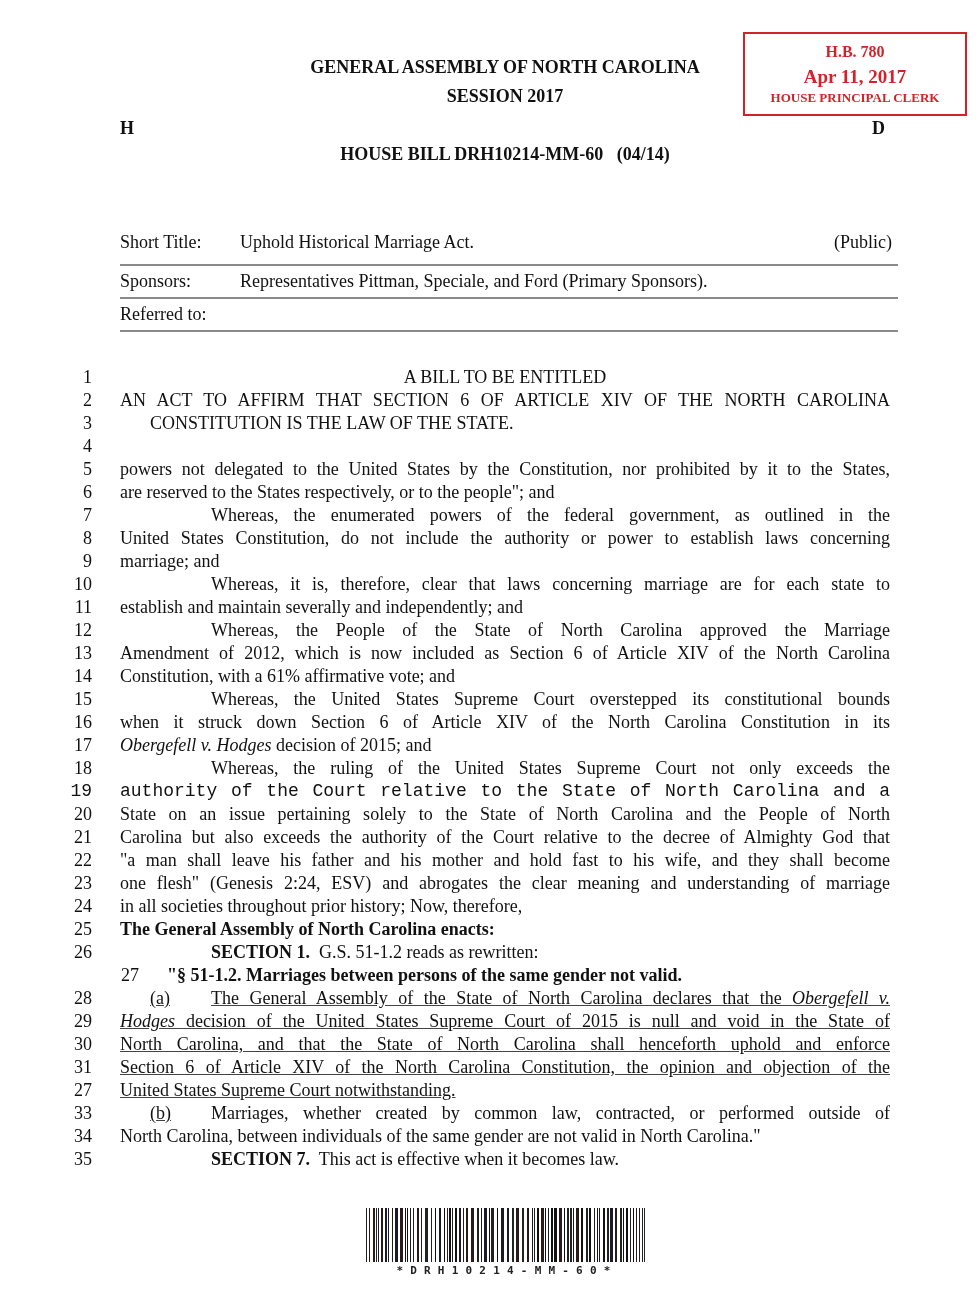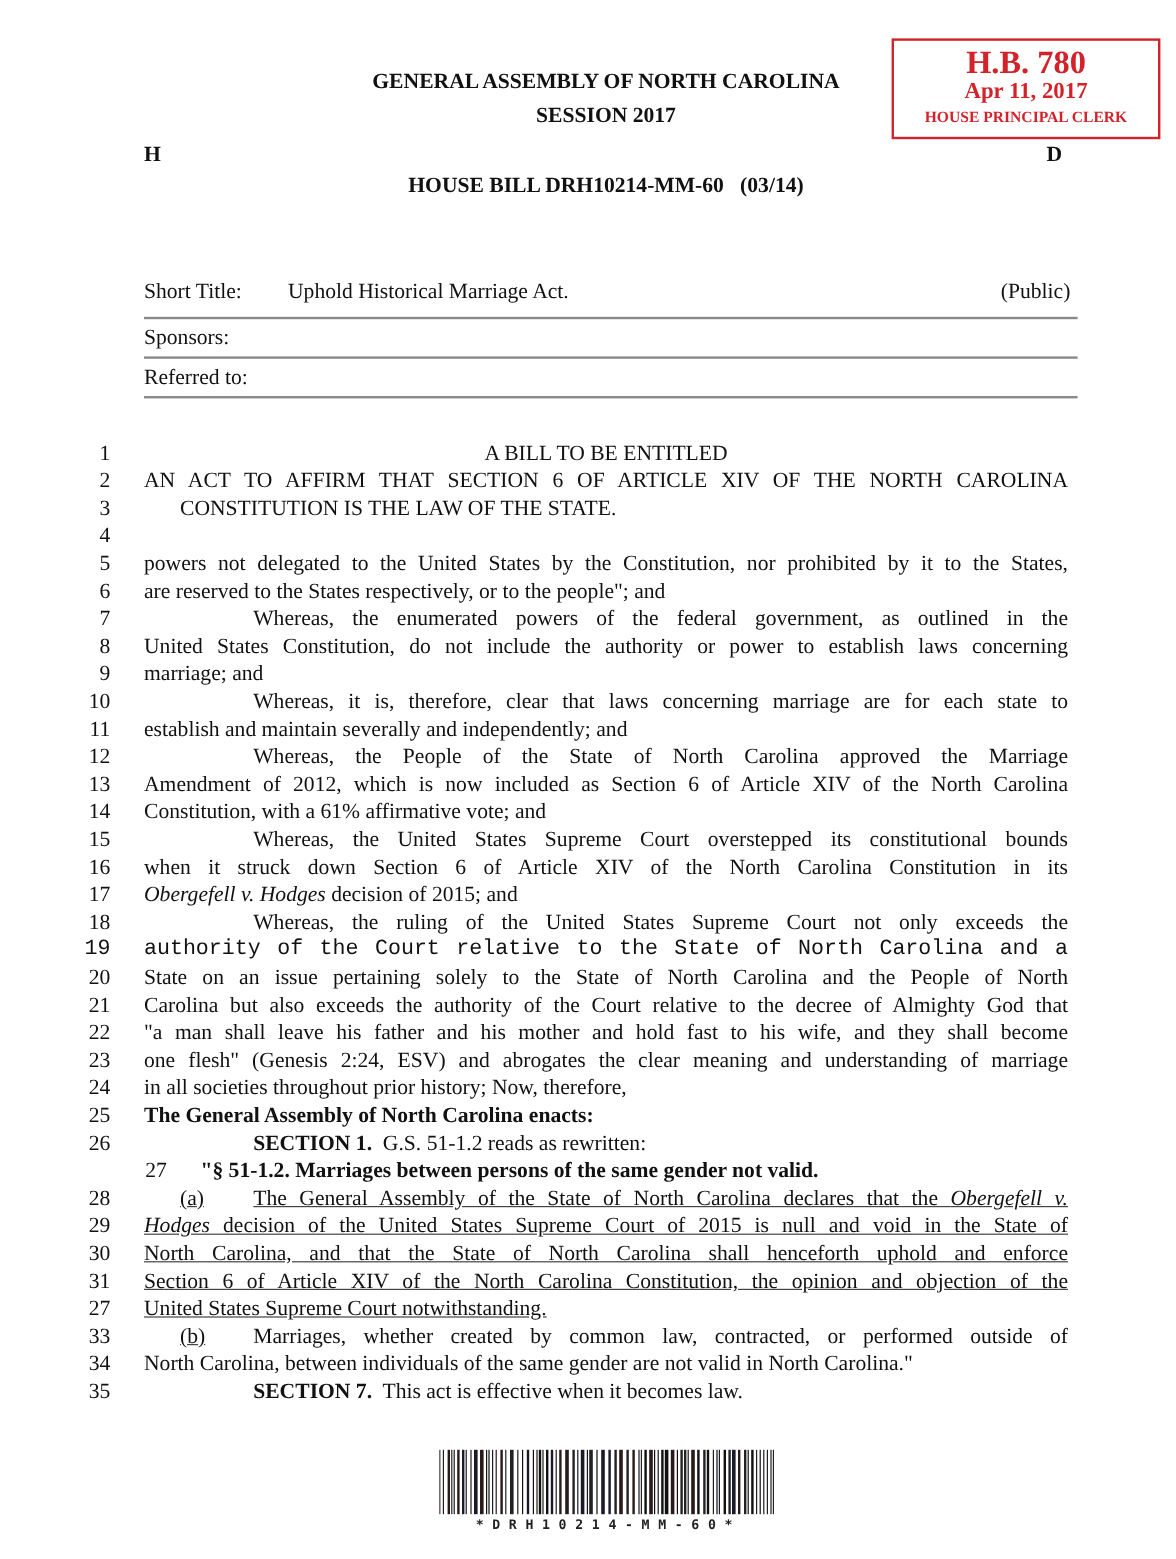--- a/index.html
+++ b/index.html
@@ -2,21 +2,21 @@
 <html><head>
 <meta charset="utf-8">
 <style>
   html, body { margin: 0; padding: 0; background: #ffffff; }
   body { width: 980px; height: 1299px; position: relative; overflow: hidden;
          font-family: "Liberation Serif", "DejaVu Serif", serif; color: #111; }
   .abs { position: absolute; }
   .hdr { font-weight: bold; font-size: 18px; text-align: center; left: 240px; width: 530px; }
   .stamp { left: 743px; top: 32px; width: 224px; height: 84px; border: 2px solid #d2232a;
            color: #d2232a; font-weight: bold; text-align: center; box-sizing: border-box; }
-  .stamp .s1 { font-size: 27px; margin-top: 5px; line-height: 26px; }
+  .stamp .s1 { font-size: 16px; margin-top: 5px; line-height: 26px; }
   .stamp .s2 { font-size: 19px; line-height: 24px; }
   .stamp .s3 { font-size: 13px; line-height: 18px; }
   .hd { font-weight: bold; font-size: 18px; }
   .meta { left: 120px; width: 778px; font-size: 18px; }
   .meta .row { position: absolute; left: 0; width: 778px; height: 34px; }
   .meta .lbl { position: absolute; left: 0; }
   .meta .val { position: absolute; left: 120px; }
   .meta .right { position: absolute; right: 6px; }
   .meta .rule { position: absolute; left: 0; width: 778px; height: 2px; background: #8a8a8a; }
   .body-lines { left: 0; top: 366px; width: 980px; }
@@ -34,37 +34,38 @@
   .barcode-text { left: 366px; top: 1264px; width: 282px; font-family: "DejaVu Sans Mono", monospace;
                   font-size: 11px; letter-spacing: 7.2px; text-align: center; color: #222; font-weight: bold; }
 </style>
 </head>
 <body>
 
 <div class="abs hdr" style="top:57px;">GENERAL ASSEMBLY OF NORTH CAROLINA</div>
 <div class="abs hdr" style="top:86px;">SESSION 2017</div>
 <div class="abs hd" style="left:120px; top:118px;">H</div>
 <div class="abs hd" style="left:872px; top:118px;">D</div>
-<div class="abs hdr" style="top:144px; left:220px; width:570px; white-space:pre;">HOUSE BILL DRH10214-MM-60   (03/14)</div>
+<div class="abs hdr" style="top:144px; left:220px; width:570px; white-space:pre;">HOUSE BILL DRH10214-MM-60   (04/14)</div>
 
 <div class="abs stamp">
   <div class="s1">H.B. 780</div>
   <div class="s2">Apr 11, 2017</div>
   <div class="s3">HOUSE PRINCIPAL CLERK</div>
 </div>
 
 <div class="abs meta" style="top:232px;">
   <div class="row" style="top:0;">
     <span class="lbl">Short Title:</span>
     <span class="val">Uphold Historical Marriage Act.</span>
     <span class="right">(Public)</span>
   </div>
   <div class="rule" style="top:32px;"></div>
   <div class="row" style="top:39px;">
     <span class="lbl">Sponsors:</span>
+    <span class="val">Representatives Pittman, Speciale, and Ford (Primary Sponsors).</span>
   </div>
   <div class="rule" style="top:65px;"></div>
   <div class="row" style="top:72px;">
     <span class="lbl">Referred to:</span>
     <span class="val"></span>
   </div>
   <div class="rule" style="top:98px;"></div>
 </div>
 
 <div class="abs body-lines" id="body-lines">

